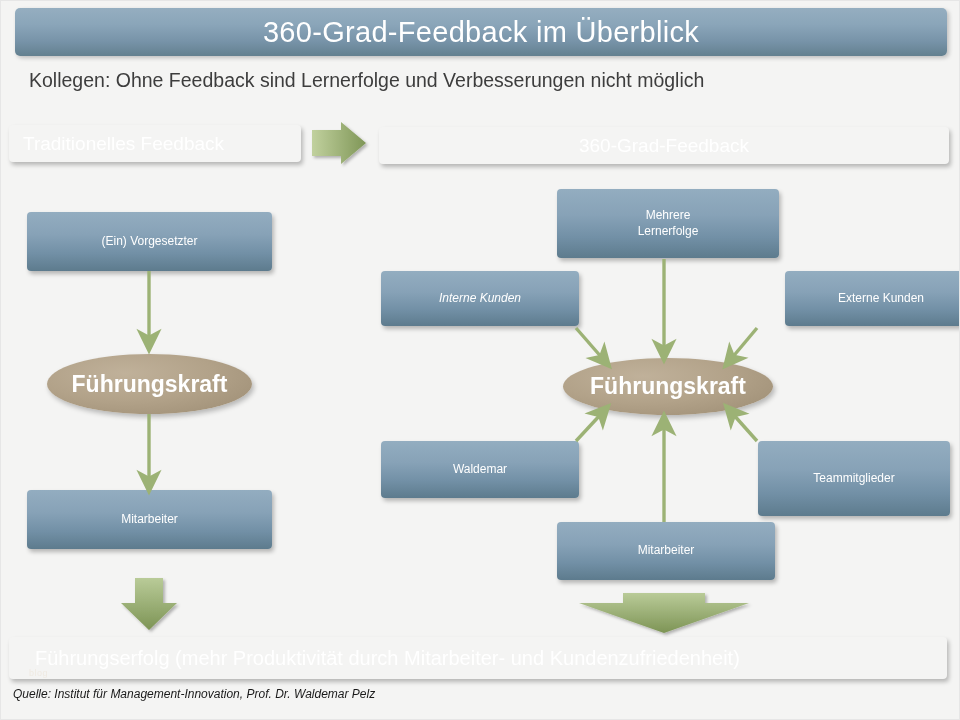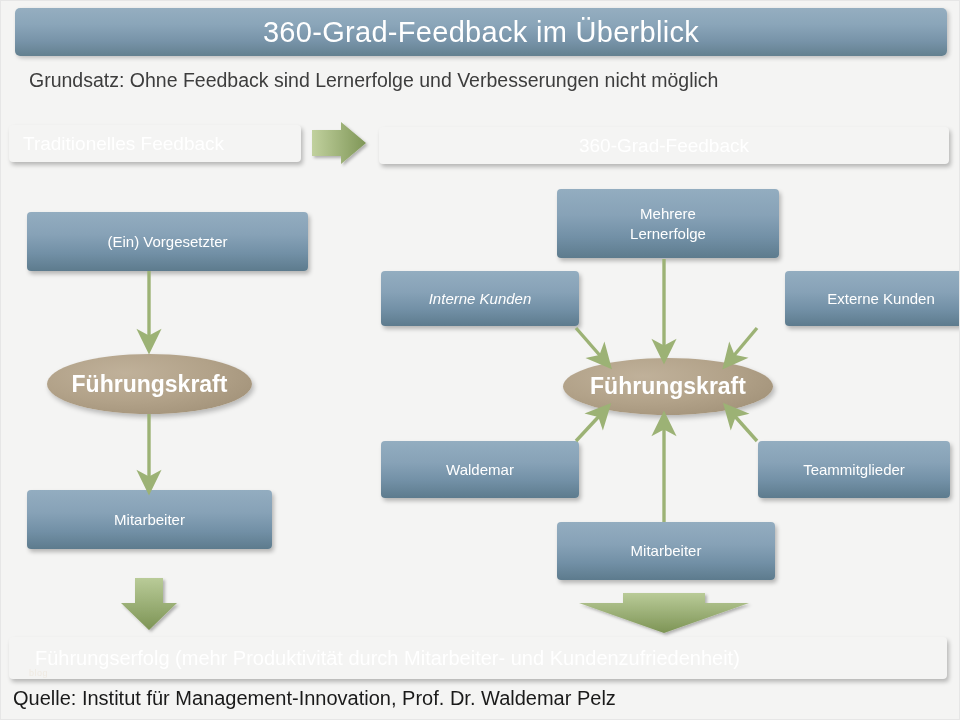--- a/index.html
+++ b/index.html
@@ -87,37 +87,38 @@
     font-size: 9px;
     color: #efeae2;
     letter-spacing: 0.5px;
   }
 
   
   .source {
     position: absolute;
     left: 12px;
     top: 686px;
-    font-size: 20px;
+    font-size: 12px;
+    font-style: italic;
     color: #1a1a1a;
     white-space: nowrap;
   }
 
   
   .bbox {
     position: absolute;
     border-radius: 4px;
     background: linear-gradient(to bottom, #93adc0 0%, #87a2b7 38%, #7290a6 70%, #5d7b8d 100%);
     box-shadow: 2px 3px 4px rgba(0,0,0,0.26);
     color: #ffffff;
     display: flex;
     align-items: center;
     justify-content: center;
     text-align: center;
-    font-size: 15px;
+    font-size: 12px;
     line-height: 1.3;
     box-sizing: border-box;
     padding: 2px 6px;
   }
 
   
   .ellipse {
     position: absolute;
     border-radius: 50%;
     background: radial-gradient(ellipse at 38% 32%, #c0b19a 0%, #b2a289 48%, #9b8b72 100%);
@@ -140,31 +141,31 @@
 </style>
 </head>
 <body>
 
 <div id="canvas">
 
   <div class="title-bar">
     <span class="title-text">360-Grad-Feedback im Überblick</span>
   </div>
 
-  <div class="subtitle">Grundsatz: Ohne Feedback sind Lernerfolge und Verbesserungen nicht möglich</div>
+  <div class="subtitle">Kollegen: Ohne Feedback sind Lernerfolge und Verbesserungen nicht möglich</div>
 
   <div class="tan-band left-head">
     <span>Traditionelles Feedback</span>
   </div>
 
   <div class="tan-band right-head">
     <span>360-Grad-Feedback</span>
   </div>
 
-  <div class="bbox" style="left:26px; top:211px; width:281px; height:59px;">
+  <div class="bbox" style="left:26px; top:211px; width:245px; height:59px;">
     <span>(Ein) Vorgesetzter</span>
   </div>
 
   <div class="ellipse" style="left:46px; top:353px; width:205px; height:60px;">
     <span>Führungskraft</span>
   </div>
 
   <div class="bbox" style="left:26px; top:489px; width:245px; height:59px;">
     <span>Mitarbeiter</span>
   </div>
@@ -183,21 +184,21 @@
   </div>
 
   <div class="ellipse" style="left:562px; top:357px; width:210px; height:57px;">
     <span>Führungskraft</span>
   </div>
 
   <div class="bbox" style="left:380px; top:440px; width:198px; height:57px;">
     <span>Waldemar</span>
   </div>
 
-  <div class="bbox" style="left:757px; top:440px; width:192px; height:57px;text-align:center;">
+  <div class="bbox" style="left:757px; top:440px; width:192px; height:75px;text-align:center;">
     <span>Teammitglieder</span>
   </div>
 
   <div class="bbox" style="left:556px; top:521px; width:218px; height:58px;">
     <span>Mitarbeiter</span>
   </div>
 
   <svg class="arrows" viewBox="0 0 960 720">
     <defs>
       <linearGradient id="gGreenH" x1="0" y1="0" x2="1" y2="0">

